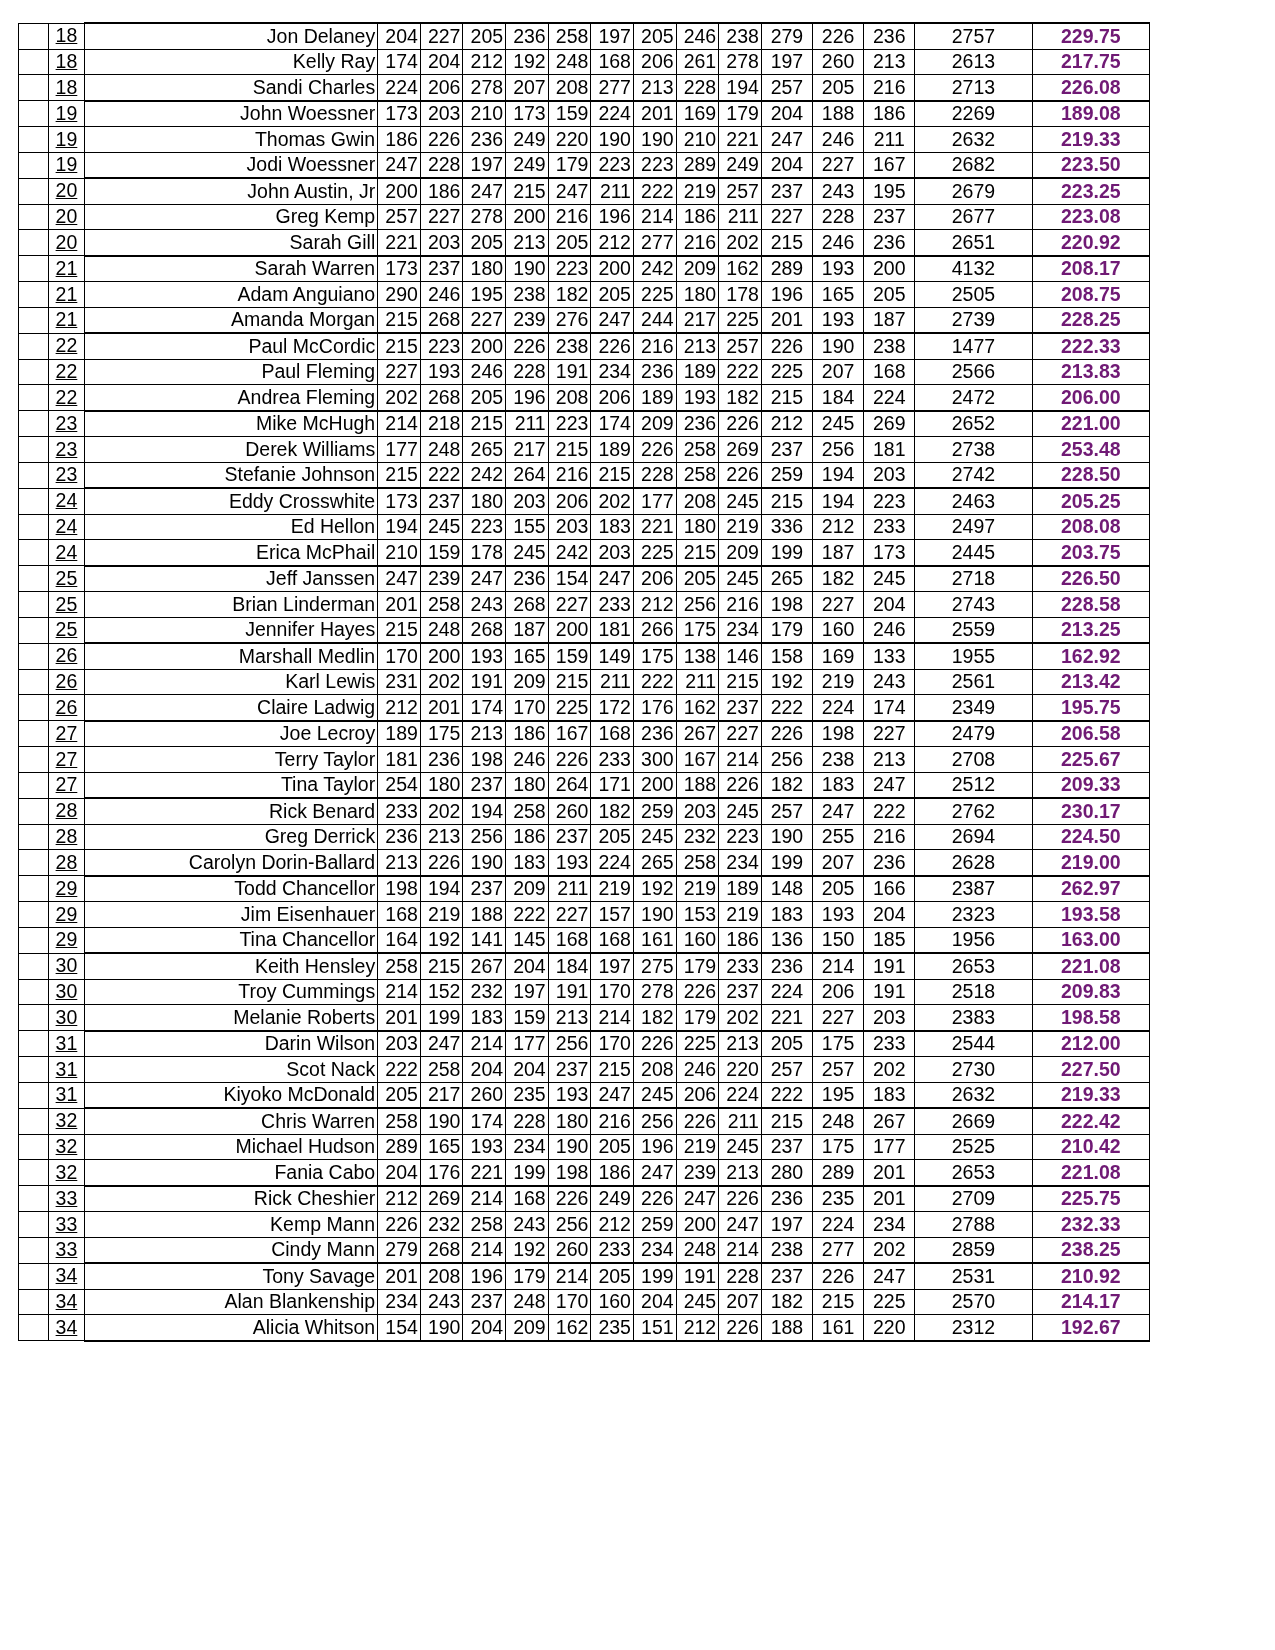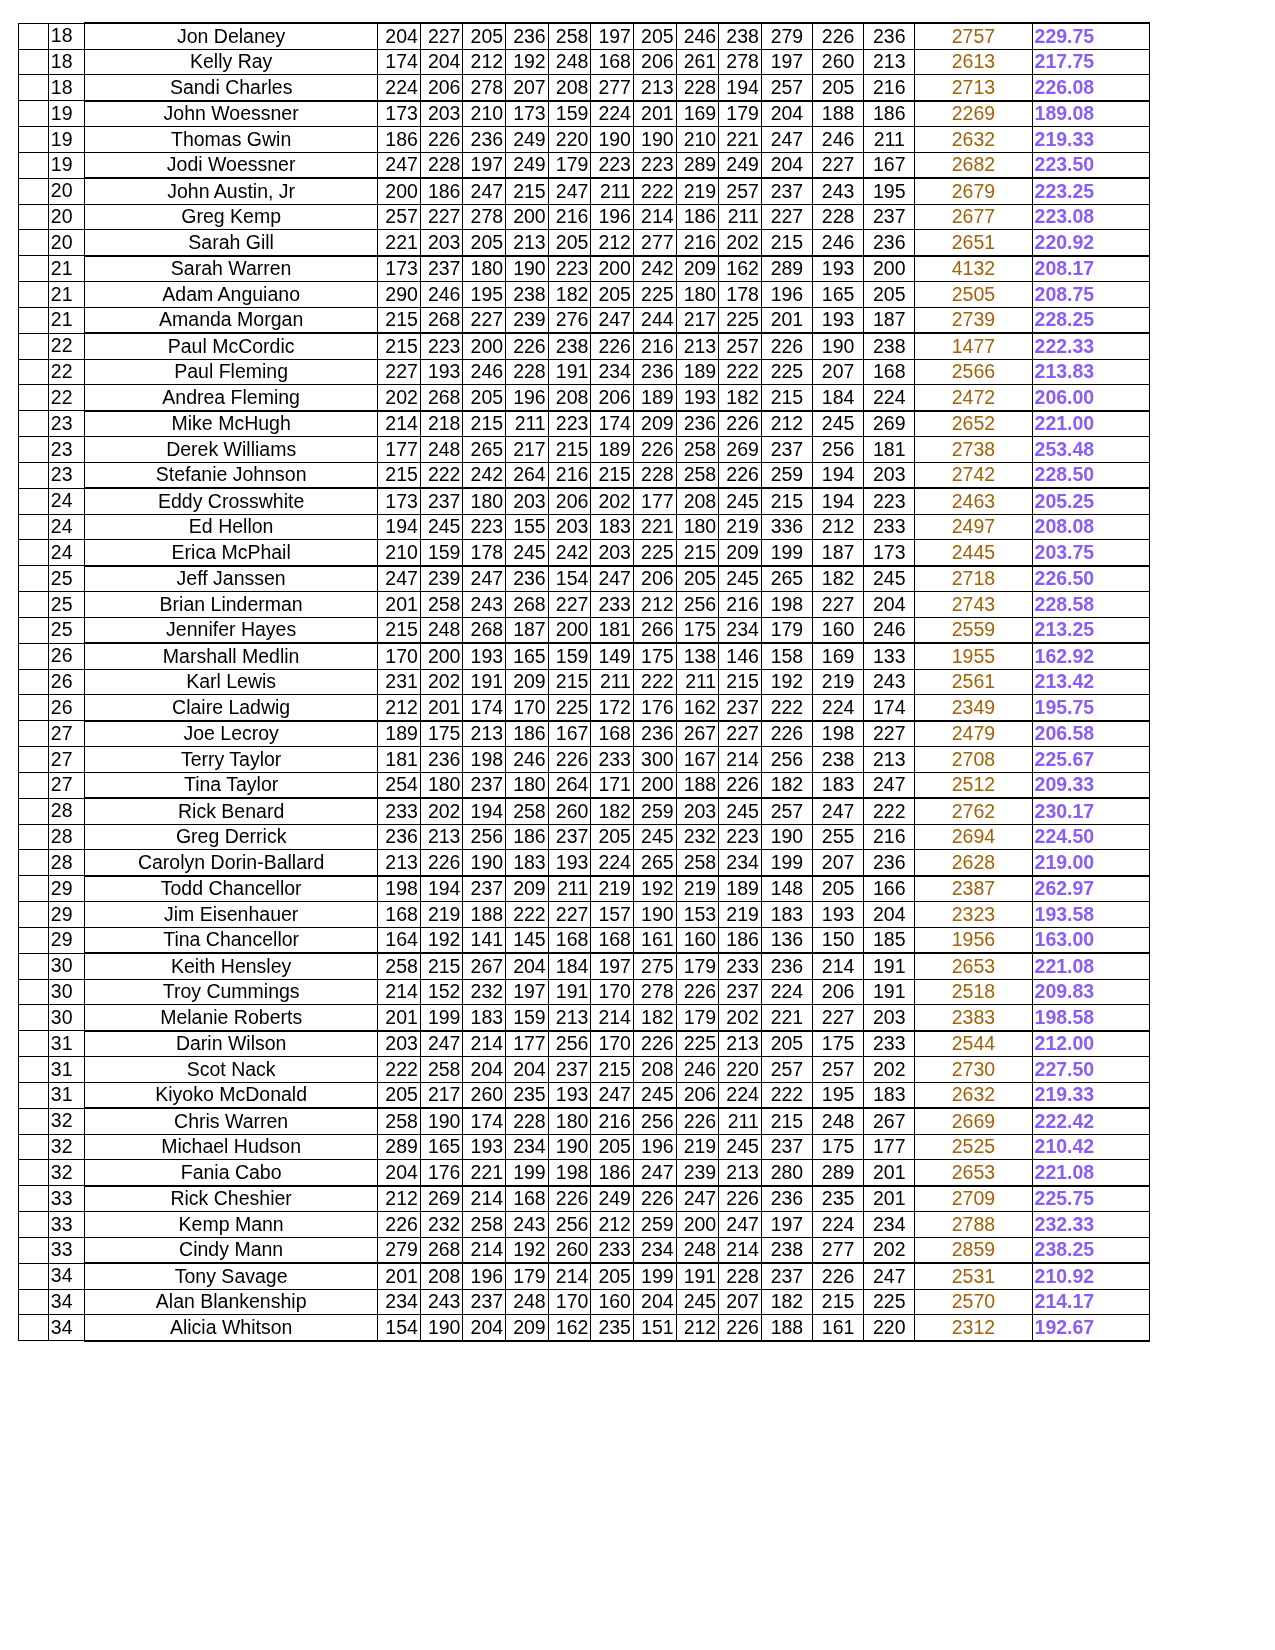--- a/index.html
+++ b/index.html
@@ -54,30 +54,31 @@
     border-top: none;
     border-bottom: none;
     border-left: 2px solid #000000;
     border-right: none;
   }
   td.gutter.tick {
     border-bottom: 1.5px solid #000000;
   }
 
   td.squad {
-    text-align: left;
+    text-align: center;
     border-left: none;
     border-right: none;
     border-top: none;
     border-bottom: none;
     padding-right: 3px;
+    text-decoration: underline;
   }
 
   td.name {
-    text-align: center;
+    text-align: right;
     border-left: 2px solid #000000;
     border-right: 2px solid #000000;
     border-top: 1px solid #000000;
     border-bottom: 1px solid #000000;
     padding-left: 4px;
   }
 
   td.game {
     text-align: right;
     padding-right: 4px;
@@ -85,27 +86,28 @@
     border-right: 1.5px solid #000000;
   }
 
   td.game.wide {
     text-align: center;
     padding-right: 2px;
   }
 
   td.total {
     text-align: center;
-    color: #a16207;
+    color: #000000;
     border-left: 2px solid #000000;
     border-right: 2px solid #000000;
   }
 
   td.avg {
-    color: #8b5cf6;
+    text-align: center;
+    color: #701a75;
     font-weight: bold;
     border-left: 2px solid #000000;
     border-right: 2px solid #000000;
   }
 
   
   tr.group-end td.name,
   tr.group-end td.game,
   tr.group-end td.total,
   tr.group-end td.avg {

